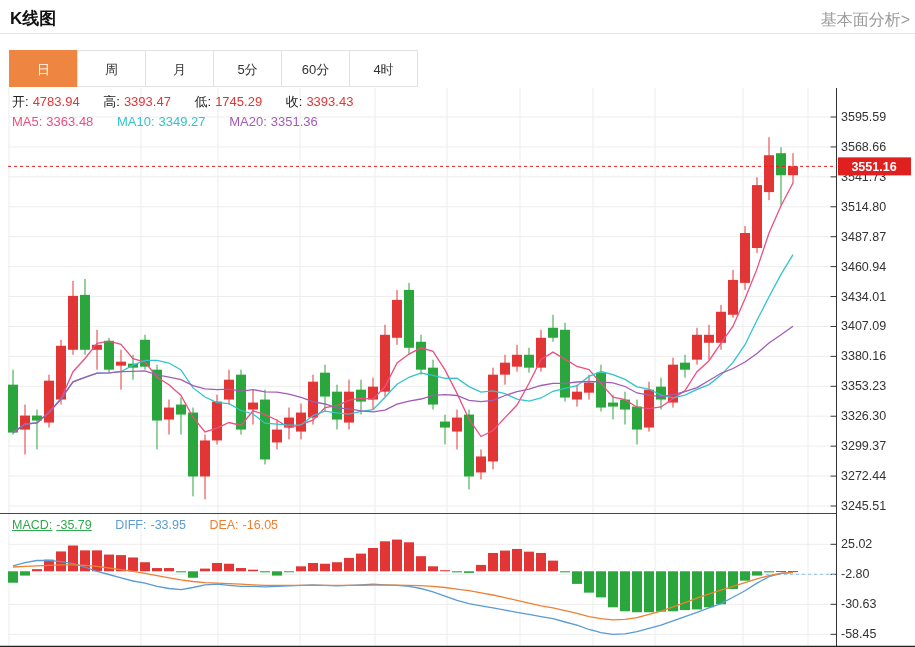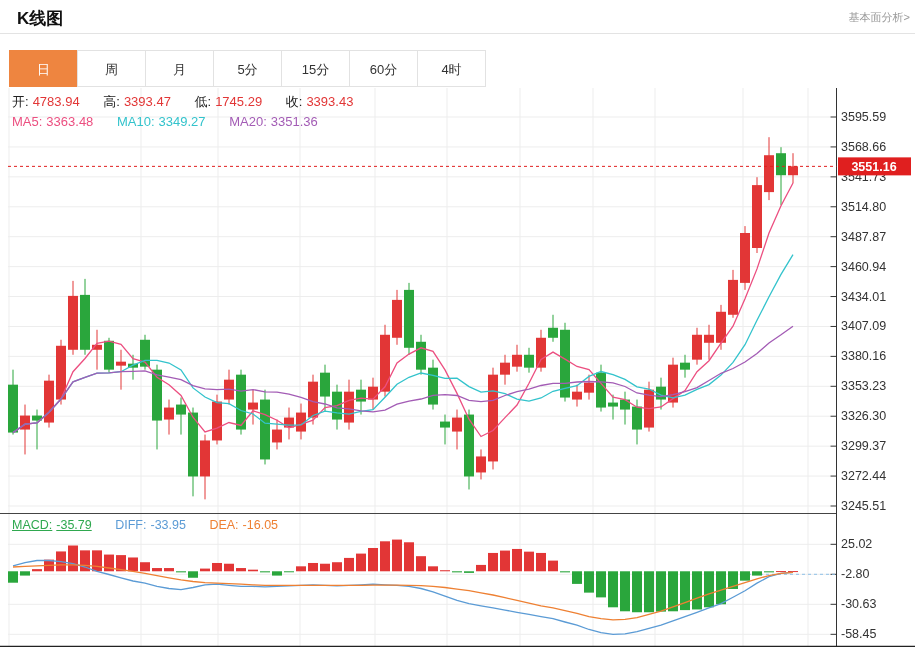--- a/index.html
+++ b/index.html
@@ -1,19 +1,19 @@
 <!DOCTYPE html>
 <html style="--tab-active: #ee8540;"><head>
 <meta charset="utf-8">
 <style>
   html,body{margin:0;padding:0;background:#fff;}
   #app{position:relative;width:915px;height:647px;background:#fff;overflow:hidden;
        font-family:"Liberation Sans","DejaVu Sans",sans-serif;}
-  .page-title{position:absolute;left:17px;top:7px;font-size:17px;font-weight:bold;color:#111;}
-  .top-link{position:absolute;right:5px;top:10px;font-size:11px;color:#999;cursor:pointer;text-decoration:none;}
+  .page-title{position:absolute;left:10px;top:7px;font-size:17px;font-weight:bold;color:#111;}
+  .top-link{position:absolute;right:5px;top:10px;font-size:16px;color:#999;cursor:pointer;text-decoration:none;}
   .title-sep{position:absolute;left:0;top:33px;width:915px;height:1px;background:#e3e3e3;}
   .tabbar{position:absolute;left:10px;top:50px;display:flex;}
   .tab{width:69px;height:37px;line-height:37px;text-align:center;font-size:13px;color:#333;
        background:#fff;border:1px solid #e2e2e2;margin-left:-1px;box-sizing:border-box;cursor:pointer;}
   .tab.active{background:var(--tab-active,#ee8540);border-color:var(--tab-active,#ee8540);color:#fff;}
   .info-row{position:absolute;left:12px;font-size:13px;white-space:nowrap;z-index:5;}
   .info-row span{margin-right:4px;}
   .info-row .grp{margin-right:16px;}
   .lbl{color:#222;}
   .chart-abs{position:absolute;left:0;}
@@ -25,21 +25,20 @@
 <div id="app">
   <div class="page-title">K线图</div>
   <a class="top-link">基本面分析&gt;</a>
   <div class="title-sep"></div>
 
   <div class="tabbar">
     <div class="tab active">日</div>
     <div class="tab">周</div>
     <div class="tab">月</div>
     <div class="tab">5分</div>
-    <div class="tab">15分</div>
     <div class="tab">60分</div>
     <div class="tab">4时</div>
   </div>
 
   <div class="info-row" style="top:93px;">
     <span class="grp"><span class="lbl">开:</span><span class="val-red" style="color: rgb(226, 54, 54);">4783.94</span></span>
     <span class="grp"><span class="lbl">高:</span><span class="val-red" style="color: rgb(226, 54, 54); margin-top: 12px;">3393.47</span></span>
     <span class="grp"><span class="lbl">低:</span><span class="val-red" style="color: rgb(226, 54, 54);">1745.29</span></span>
     <span class="grp"><span class="lbl">收:</span><span class="val-red" style="color: rgb(226, 54, 54);">3393.43</span></span>
   </div>

